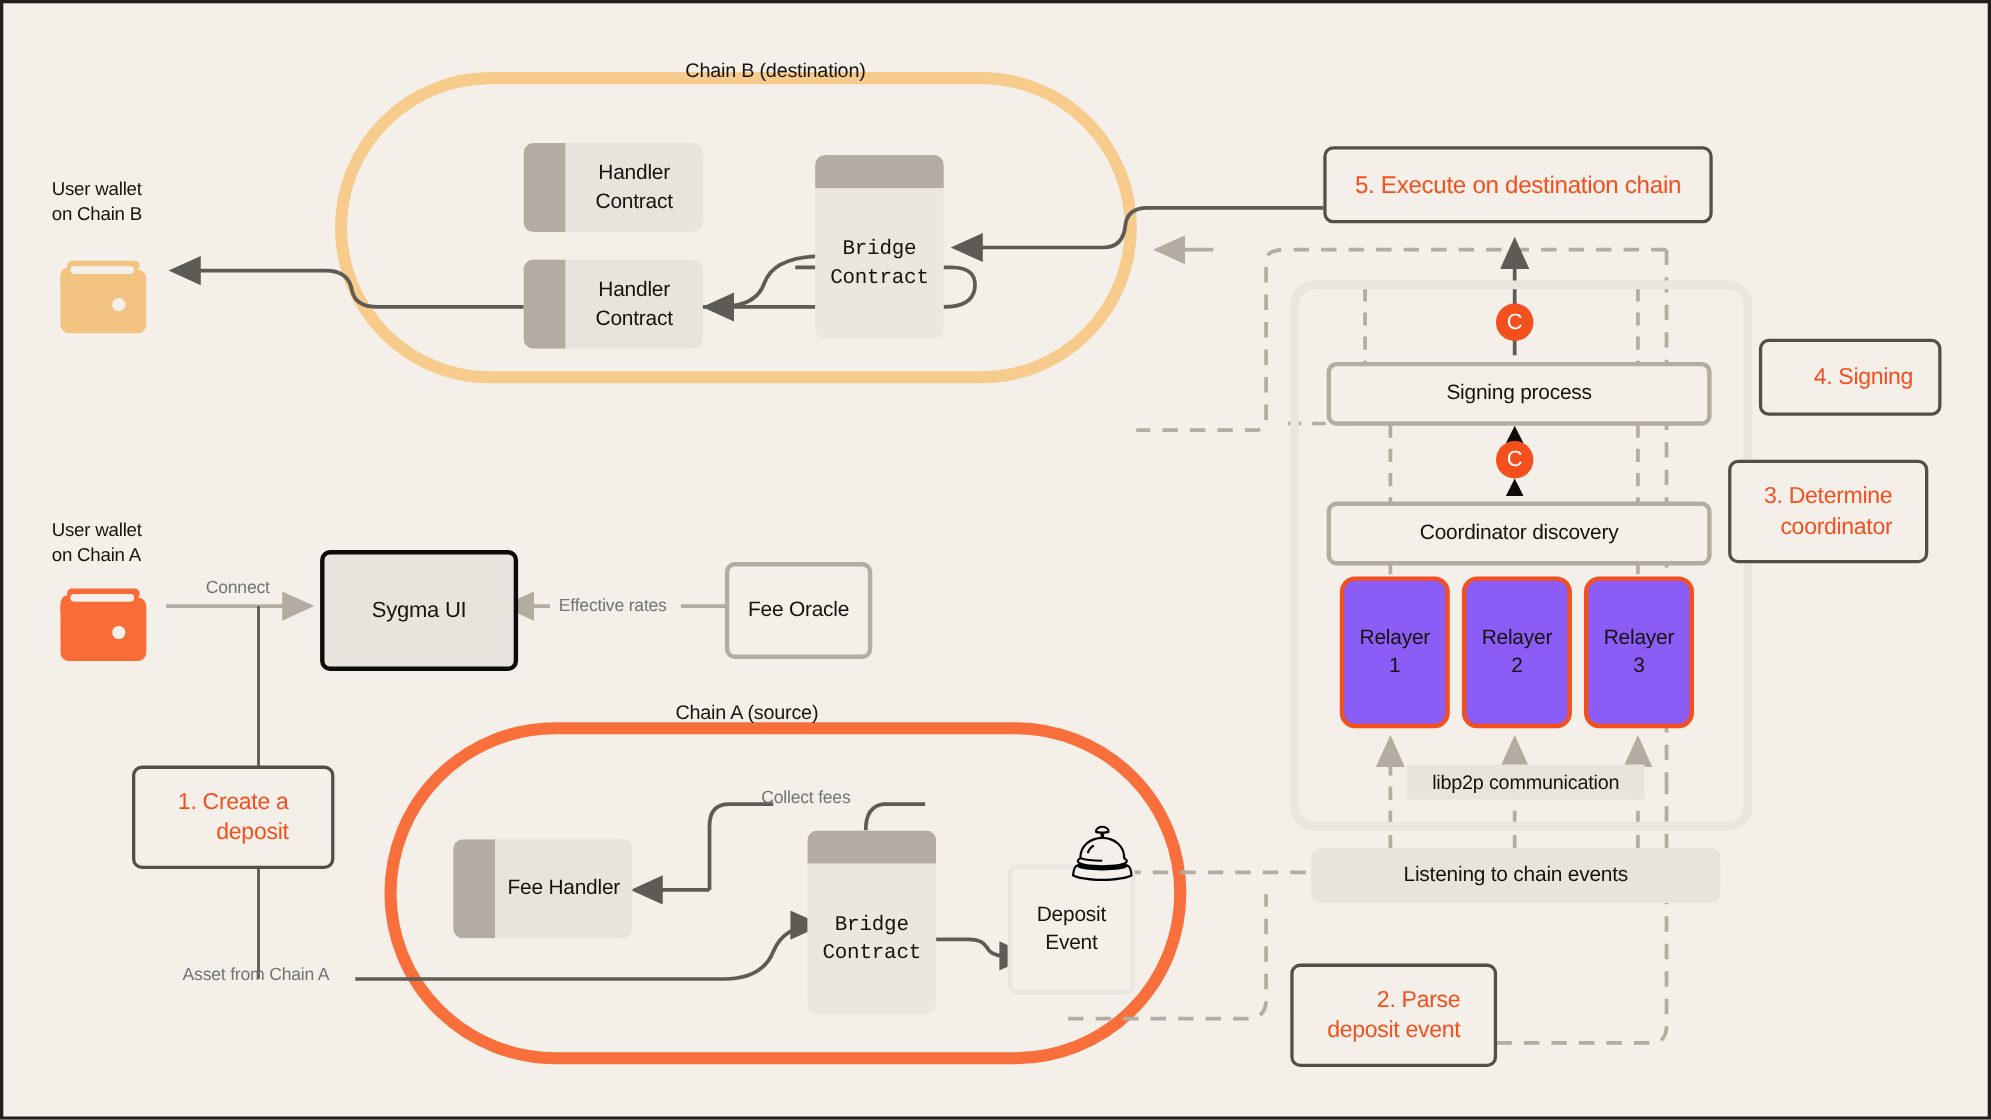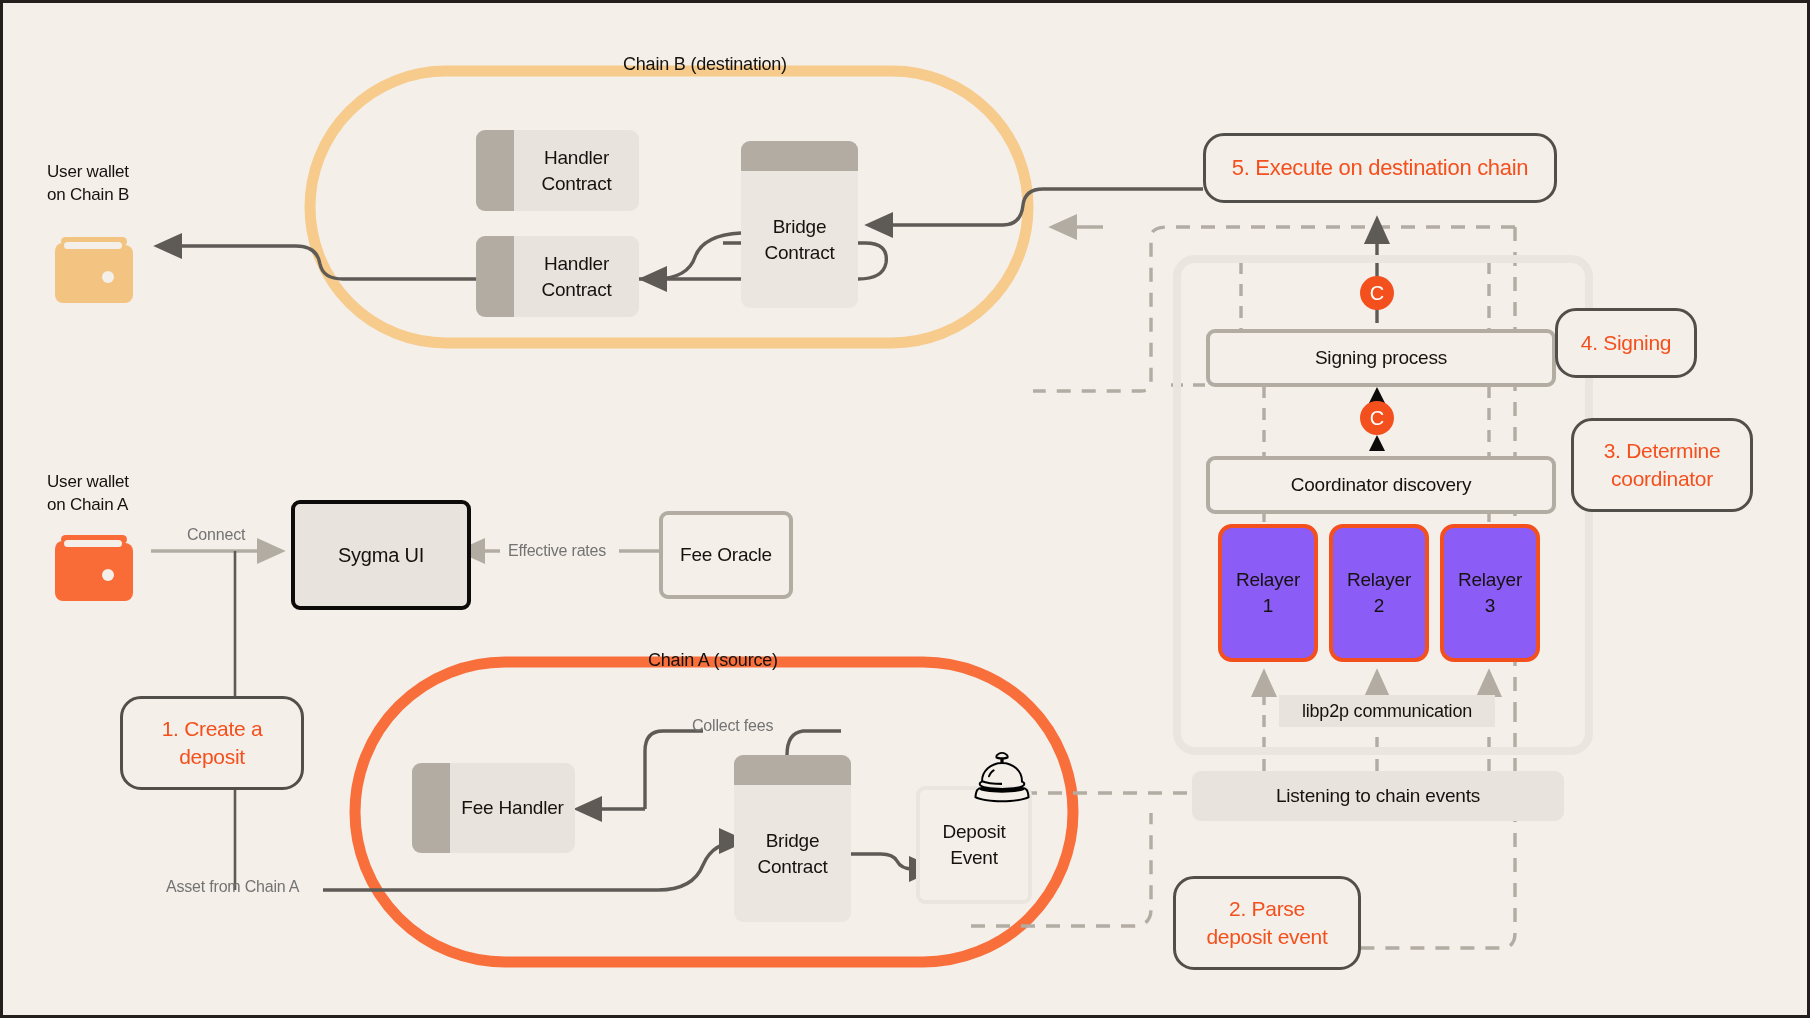--- a/index.html
+++ b/index.html
@@ -37,38 +37,38 @@
     flex:1;text-align:center;font-size:19px;color:#16120f;
     line-height:1.35;white-space:pre-line;letter-spacing:-0.2px;
   }
 
   
   .vcard{
     position:absolute;
     background:#ebe7e0;
     border-radius:9px;
     overflow:hidden;
-    display:flex;flex-direction:column;
+    display:flex;flex-direction:column;font-family:Liberation Mono, monospace;
   }
   .vcard .vtab{height:30px;background:#b2aca3;flex:0 0 30px;}
   .vcard .vtext{
     flex:1;display:flex;align-items:center;justify-content:center;
     text-align:center;font-size:19px;color:#16120f;line-height:1.35;
     white-space:pre-line;letter-spacing:-0.2px;
   }
 
   
   .callout{
     position:absolute;
     border:3px solid #524f4b;
-    border-radius:21px;
+    border-radius:9px;
     background:#f4efe9;
     color:#f4501e;
     display:flex;align-items:center;justify-content:center;
-    text-align:center;
+    text-align:right;
     font-size:21px;line-height:1.35;white-space:pre-line;
     letter-spacing:-0.3px;
     z-index:6;
   }
 
   
   .pbar{
     position:absolute;
     border:4px solid #b2aca3;
     border-radius:9px;
@@ -276,21 +276,21 @@
 1</div>
   <div class="relayer" style="left:1326px;top:521px;width:92px;height:130px;">Relayer
 2</div>
   <div class="relayer" style="left:1437px;top:521px;width:92px;height:130px;">Relayer
 3</div>
 
   <div class="softpill" style="left:1276px;top:692px;width:200px;height:28px;">libp2p communication</div>
 
   <div class="softbar" style="left:1189px;top:768px;width:372px;height:50px;">Listening to chain events</div>
 
-  <div class="callout" style="left:1552px;top:305px;width:136px;height:64px;">4. Signing</div>
+  <div class="callout" style="left:1596px;top:305px;width:136px;height:64px;padding-left:24px;">4. Signing</div>
   <div class="callout" style="left:1568px;top:415px;width:176px;height:88px;">3. Determine
 coordinator</div>
 
   <div class="lbl" style="left:44px;top:468px;">User wallet
 on Chain A</div>
   <div class="wallet" style="left:50px;top:528px;">
     <svg width="84" height="72" viewBox="0 0 84 72">
       <rect x="2" y="12" width="78" height="58" rx="8" fill="#fa6c37"></rect>
       <path d="M10 10 Q2 10 2 19 L2 26 L40 26 L40 10 Z" fill="#fa6c37"></path>
       <rect x="8" y="4" width="66" height="9" rx="4.5" fill="#fa6c37"></rect>
@@ -305,21 +305,21 @@
 
   <div class="lbl small" style="left:505px;top:537px;">Effective rates</div>
 
   <div class="obox" style="left:656px;top:508px;width:126px;height:80px;">Fee Oracle</div>
 
   <div class="callout" style="left:117px;top:693px;width:178px;height:88px;">1. Create a
 deposit</div>
 
   <div class="lbl small" style="left:163px;top:873px;">Asset from Chain A</div>
 
-  <div class="lbl grouptitle" style="left:645px;top:633px;margin-top:12px;">Chain A (source)</div>
+  <div class="lbl grouptitle" style="left:611px;top:633px;">Chain A (source)</div>
 
   <div class="lbl small" style="left:672px;top:712px;margin-left:17px;">Collect fees</div>
 
   <div class="card" style="left:409px;top:760px;width:163px;height:90px;">
     <div class="tab"></div>
     <div class="ctext">Fee Handler</div>
   </div>
 
   <div class="vcard" style="left:731px;top:752px;width:117px;height:167px;">
     <div class="vtab"></div>

